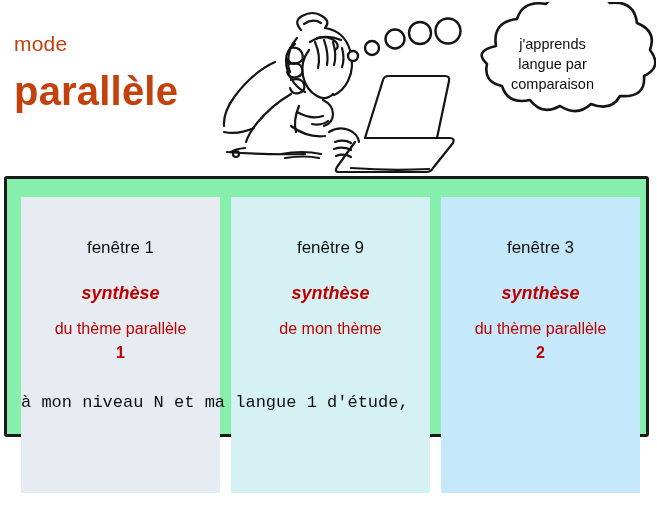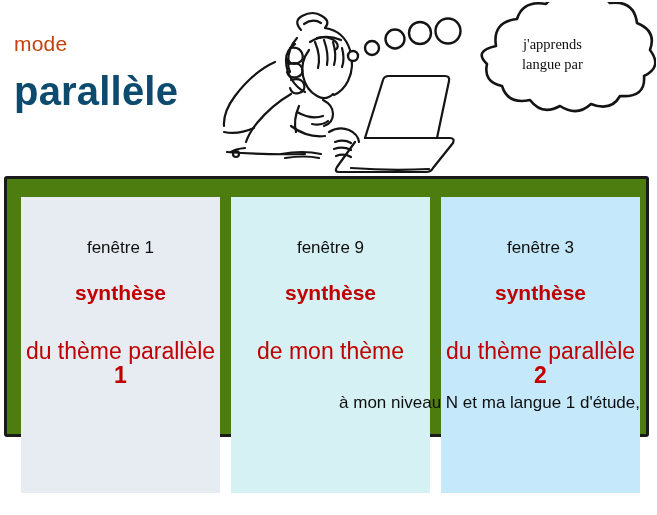--- a/index.html
+++ b/index.html
@@ -28,21 +28,21 @@
     font-size: 21px;
     color: #c2410c;
     letter-spacing: .2px;
     white-space: nowrap;
   }
   #mode-title {
     position: absolute;
     left: 14px; top: 69px;
     font-size: 40px;
     font-weight: bold;
-    color: #0c4a6e;
+    color: #c2410c;
     letter-spacing: .2px;
     white-space: nowrap;
   }
 
   
   #illustration {
     position: absolute;
     left: 205px; top: 2px;
     width: 250px; height: 172px;
   }
@@ -57,32 +57,31 @@
     width: 208px; height: 132px;
   }
   #bubble-text {
     position: absolute;
     left: 470px; top: 34px;
     width: 165px;
     text-align: center;
     font-size: 14.5px;
     line-height: 20px;
     color: #0d0d0d;
-    font-family: Liberation Serif, serif;
   }
   #bubble-text span { display: block; }
 
   
   #panel {
     position: absolute;
     left: 4px; top: 176px;
     width: 645px; height: 261px;
     border: 3px solid #1a1a1a;
     border-radius: 3px;
-    background: #4d7c0f;
+    background: #86efac;
     box-sizing: border-box;
   }
   #columns {
     position: absolute;
     left: 14px; top: 18px;
     width: 619px; height: 296px;
     display: flex;
     justify-content: space-between;
   }
   .column {
@@ -102,46 +101,48 @@
     text-align: center;
   }
   .window-label {
     margin-top: 40px;
     font-size: 17px;
     color: #0f0f0f;
     line-height: 22px;
   }
   .synthese {
     margin-top: 22px;
-    font-size: 21px;
+    font-size: 18px;
     font-weight: bold;
     color: #C00000;
     line-height: 24px;
+    font-style: italic;
   }
   .desc {
-    margin-top: 34px;
-    font-size: 23px;
+    margin-top: 12px;
+    font-size: 16px;
     color: #C00000;
     line-height: 24px;
   }
   .desc .num {
     font-weight: bold;
   }
 
   
   #caption {
     position: absolute;
     left: 14px;
     top: 208px;
     width: 619px;
-    text-align: right;
+    text-align: left;
     font-size: 17px;
     line-height: 32px;
     color: #0f0f0f;
     pointer-events: none;
+    font-family: Liberation Mono, monospace;
   }
   #caption span { display: block; }
 </style>
 </head>
 <body>
 
 <div id="header">
 
   <div id="mode-label">mode</div>
   <div id="mode-title">parallèle</div>
@@ -227,20 +228,21 @@
                q-18 10 -30 -6
                q-22 5 -28 -14
                q-19 -4 -15 -22
                q-14 -13 9 -18 Z"></path>
     </svg>
   </div>
 
   <div id="bubble-text">
     <span>j'apprends</span>
     <span>langue par</span>
+    <span>comparaison</span>
   </div>
 </div>
 
 <div id="panel">
 
   <div id="columns">
 
     <div class="column col-1">
       <div class="col-inner">
         <div class="window-label">fenêtre 1</div>

